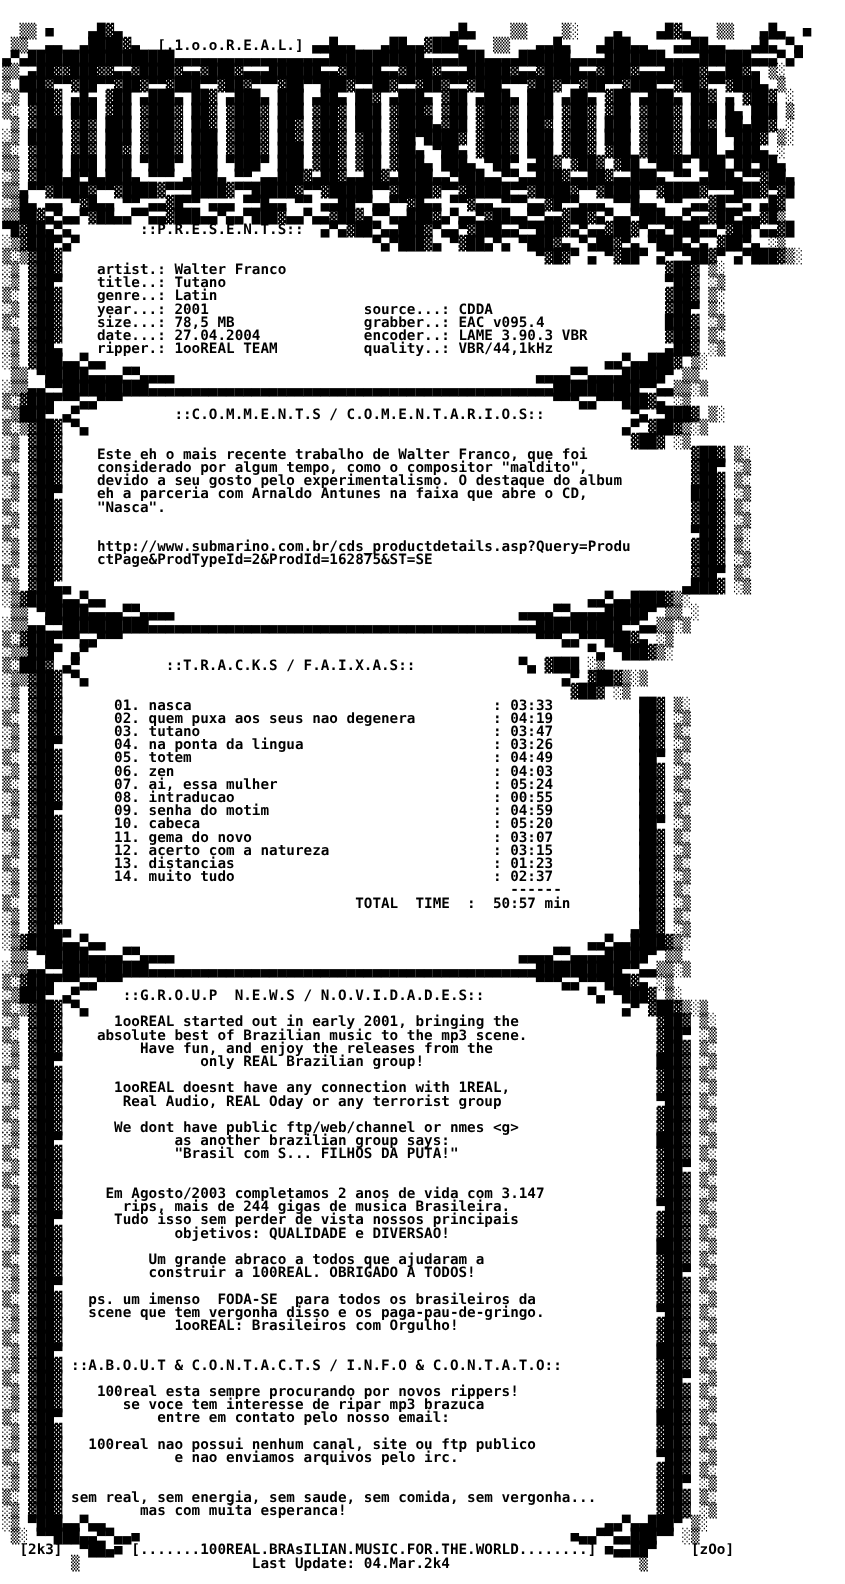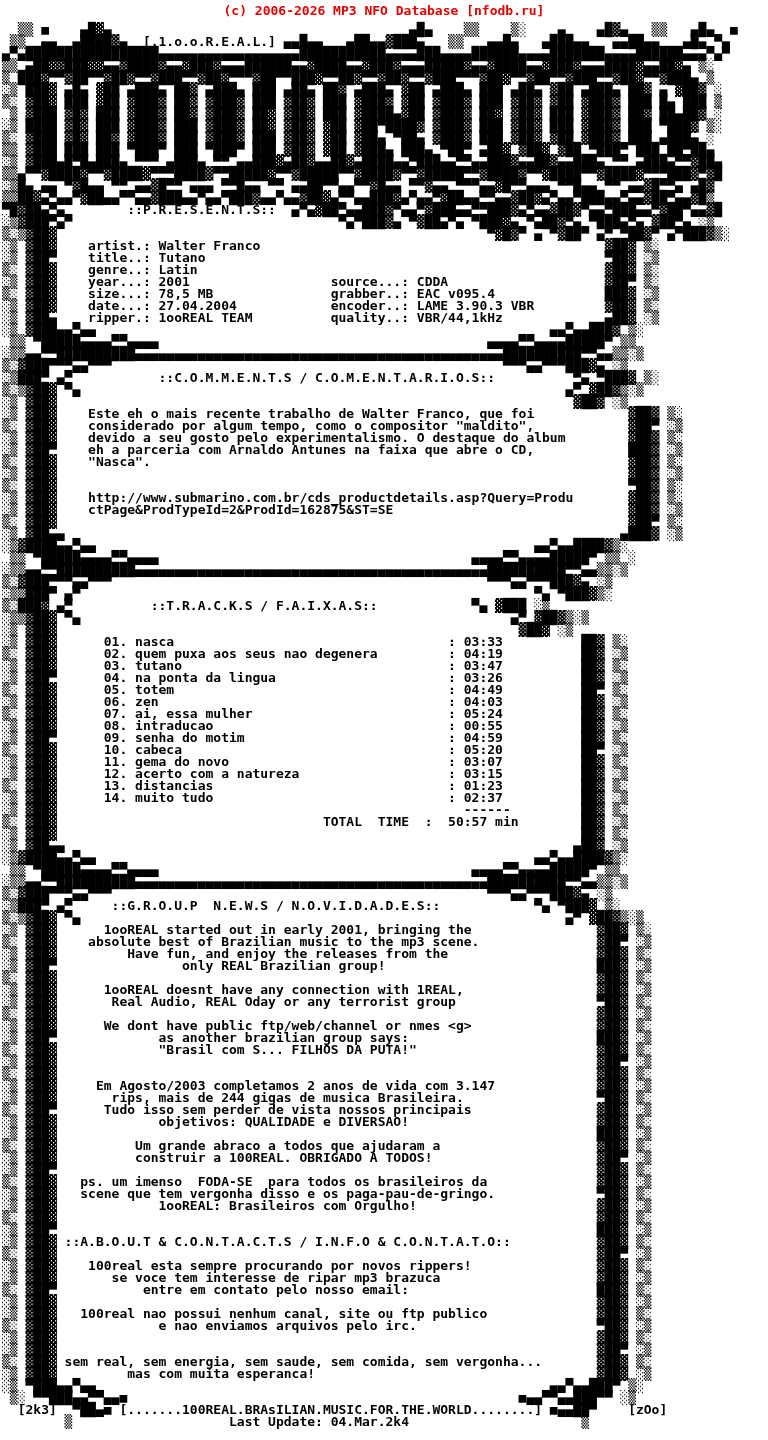--- a/index.html
+++ b/index.html
@@ -31,21 +31,20 @@
     font-weight:bold;
     line-height:12px;
     color:#000000;
     white-space:pre;
   }
 </style>
 </head>
 <body>
 
 <div class="page">
-  <div class="watermark" style="color: rgb(225, 0, 0);">(c) 2006-2026 MP3 NFO Database [nfodb.ru]</div>
   <pre class="nfo">  ▒▒ ■    ▄█▓▄                                      ▄█▄    ▒▒    ▒░    ▄    ▄█▓▄   ▒▒   ▄█▄  ■
  ▒▒  ▄▄  ▄████▓▄  [.1.o.o.R.E.A.L.] ▄▄█▄▄   ▄██▄▄▓███▄   ▒▒   ▄▄█▄   ▄███▄▄   ▄▄██▄▄   ▄█▄ ▀▄
 ▄▀▄█████████████████▄▄▄▄▄▄▄▄▄▄▄▄▄▄▄▄▄▄███████████▄▄▄▄███▄▄▄▄██████▄▄▄▄███████▄▄▄▄██████▄▄▄▀▄▀
 ▒▒ ▄██▓▓███▓▓▄▄▓████▓▄▄▓███▓▄▄▄██████▄▄▓████▄▄▓███▓▄▄▄█████▓▄▄▓████▄▄▓███▓▄▄▄████▓▄▄██▓▄ ▒░
 ▒ ███▓▀▀▓██▀▀▓██▓▀▀▓███▀▀▓██▓▀▀▀▓██▀▀███▓▀▀██▓▀▀▓██▓▀▀▓███▀▀▀▓██▓▀▀▓██▀▀▓███▀▀▓██▓▀▀▓███▄ ▒
 ░▒ ███▓ ▄█▄ ▓██ ▄███▄ ██▓ ▄███▄ ███ ▄██▄ ██▓ ▄███▄ ▓██ ▄███▄ ███ ▄██▄ ▓██ ▄███▄ ██▓ ▄ ▓██▓ ░
 ▒░ ▓██▓ ███ ▓██ ▓███▓ ██▓ ▓███▓ ███ ▓██▓ ███ ▓███▓ ▓██ ▓███▓ ███ ▓██▓ ▓██ ▓███▓ ███ █▄ ███ ▒
  ▒ ▓███ ▓█▓ ███ ▓███▓ ██▓ ▓███▓ ██▓ ▓██▓ ███ ▓████▄▓██ ▓███▓ ██▓ ▓██▓ ███ ▓███▓ ██▓ ██▄██▓ ░
 ░▒ ████ ▓█▓ ███ ▓███▓ ███ ▓███▓ ██▓ ▓██▓ ▓██ ▓██▀████▓ ▓███▓ ███ ▓██▓ ███ ▓███▓ ███ ▀███▓ ▒░
 ▒░ ▓███ ▓█▓ ██▓ ▓███▓ ███ ▓███▓ ███ ▓██▓ ▓██ ▓██▄ ▀██▄ ▓███▓ ███ ▓██▓ ▓██ ▓███▓ ███ ▄███▄ ░

